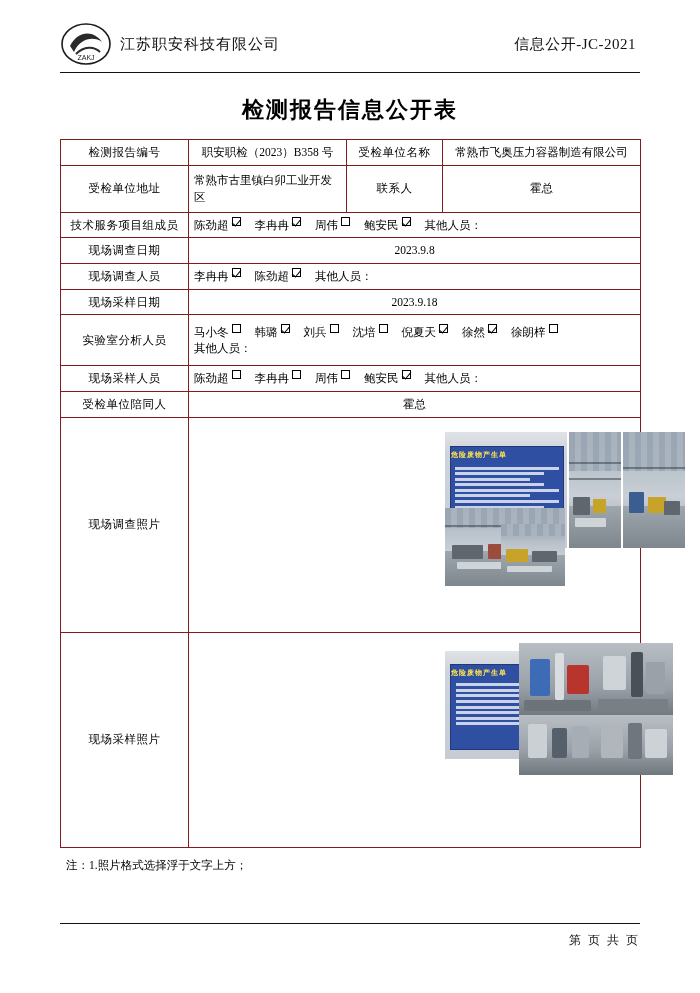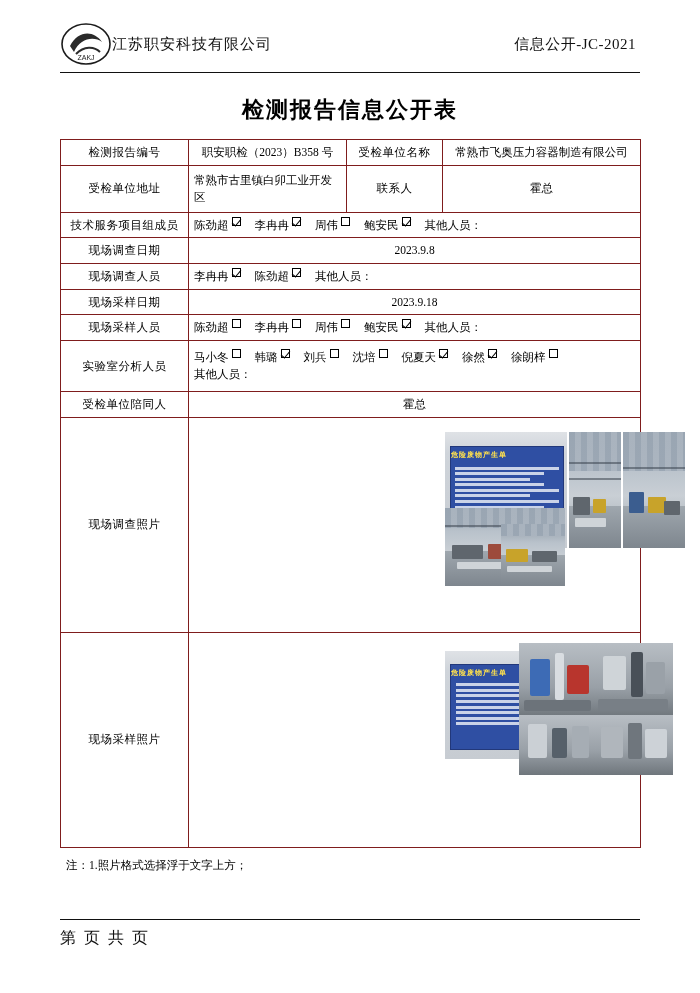--- a/index.html
+++ b/index.html
@@ -28,20 +28,21 @@
   .doc-header {
     display: flex;
     align-items: center;
     justify-content: space-between;
     padding-bottom: 6px;
     border-bottom: 1.6px solid #111;
   }
   .brand {
     display: flex;
     align-items: center;
+    gap: 8px;
   }
   .logo {
     width: 52px;
     height: 44px;
     position: relative;
   }
   .logo svg { display:block; }
   .brand-name {
     font-size: 15px;
     letter-spacing: 1px;
@@ -226,22 +227,22 @@
     color: #000;
     padding-left: 6px;
   }
   .footer {
     position: absolute;
     left: 60px;
     right: 60px;
     bottom: 44px;
     border-top: 1.4px solid #111;
     padding-top: 8px;
-    text-align: left;
-    font-size: 16px;
+    text-align: right;
+    font-size: 12px;
     color: #111;
     letter-spacing: 2px;
   }
 </style>
 </head>
 <body>
 
 <div class="page">
   <div class="sheet">
 
@@ -329,20 +330,57 @@
               </div>
           </td>
         </tr>
 
         <tr>
           <td class="lbl">现场采样日期</td>
           <td class="c" colspan="3">2023.9.18</td>
         </tr>
 
         <tr>
+          <td class="lbl">实验室分析人员</td>
+          <td class="l" colspan="3" style="height:42px">
+            <div class="mem-line" id="lab-line">
+                <span class="mem">
+                  <span>马小冬</span>
+                  <span class="box"></span>
+                </span>
+                <span class="mem">
+                  <span>韩璐</span>
+                  <span class="box checked"></span>
+                </span>
+                <span class="mem">
+                  <span>刘兵</span>
+                  <span class="box"></span>
+                </span>
+                <span class="mem">
+                  <span>沈培</span>
+                  <span class="box"></span>
+                </span>
+                <span class="mem">
+                  <span>倪夏天</span>
+                  <span class="box checked"></span>
+                </span>
+                <span class="mem">
+                  <span>徐然</span>
+                  <span class="box checked"></span>
+                </span>
+                <span class="mem">
+                  <span>徐朗梓</span>
+                  <span class="box"></span>
+                </span>
+              </div>
+            <div class="others" id="lab-others">其他人员：</div>
+          </td>
+        </tr>
+
+        <tr>
           <td class="lbl">现场采样人员</td>
           <td class="l" colspan="3">
             <div class="mem-line" id="sampling-line">
                 <span class="mem">
                   <span>陈劲超</span>
                   <span class="box"></span>
                 </span>
                 <span class="mem">
                   <span>李冉冉</span>
                   <span class="box"></span>
@@ -350,57 +388,20 @@
                 <span class="mem">
                   <span>周伟</span>
                   <span class="box"></span>
                 </span>
                 <span class="mem">
                   <span>鲍安民</span>
                   <span class="box checked"></span>
                 </span>
                 <span class="others">其他人员：</span>
               </div>
-          </td>
-        </tr>
-
-        <tr>
-          <td class="lbl">实验室分析人员</td>
-          <td class="l" colspan="3" style="height:42px">
-            <div class="mem-line" id="lab-line">
-                <span class="mem">
-                  <span>马小冬</span>
-                  <span class="box"></span>
-                </span>
-                <span class="mem">
-                  <span>韩璐</span>
-                  <span class="box checked"></span>
-                </span>
-                <span class="mem">
-                  <span>刘兵</span>
-                  <span class="box"></span>
-                </span>
-                <span class="mem">
-                  <span>沈培</span>
-                  <span class="box"></span>
-                </span>
-                <span class="mem">
-                  <span>倪夏天</span>
-                  <span class="box checked"></span>
-                </span>
-                <span class="mem">
-                  <span>徐然</span>
-                  <span class="box checked"></span>
-                </span>
-                <span class="mem">
-                  <span>徐朗梓</span>
-                  <span class="box"></span>
-                </span>
-              </div>
-            <div class="others" id="lab-others">其他人员：</div>
           </td>
         </tr>
 
         <tr>
           <td class="lbl">受检单位陪同人</td>
           <td class="c" colspan="3">霍总</td>
         </tr>
 
         <tr>
           <td class="lbl">现场调查照片</td>

